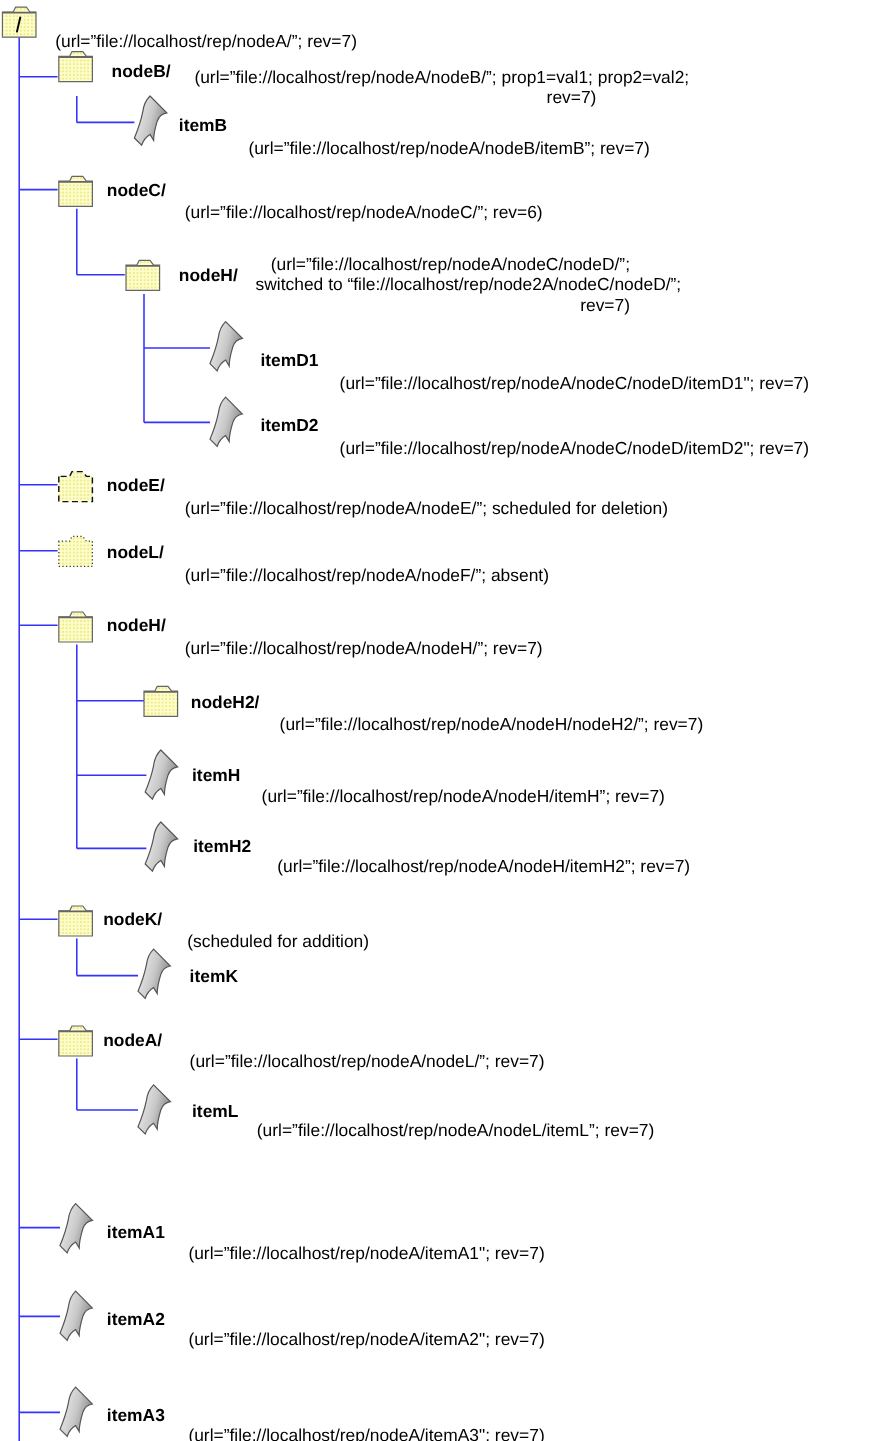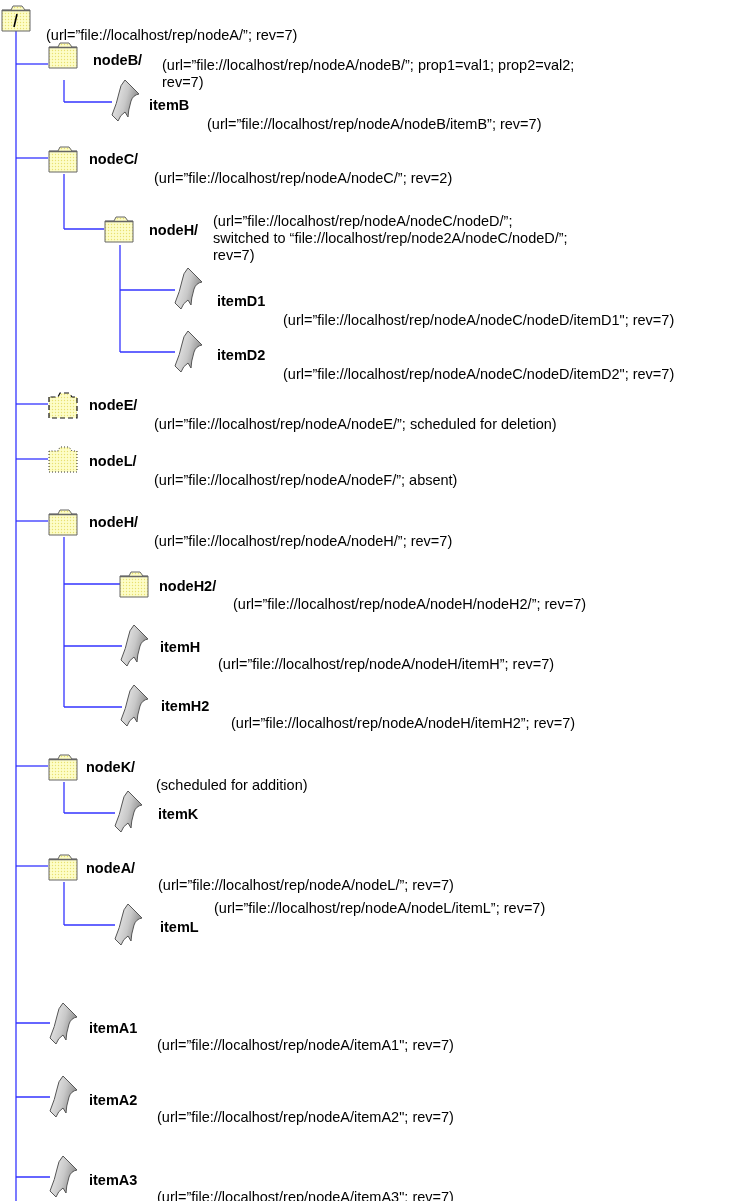--- a/index.html
+++ b/index.html
@@ -1,21 +1,21 @@
 <!DOCTYPE html>
 <html><head>
 <meta charset="utf-8">
 <style>
   html, body { margin:0; padding:0; background:#ffffff; }
   body { width:732px; height:1201px; position:relative; overflow:hidden;
          font-family:"Liberation Sans", sans-serif; font-size:14.5px; color:#000; }
   #lines { position:absolute; left:0; top:0; }
   .lbl { position:absolute; white-space:nowrap; line-height:17px;font-weight:bold; }
   .info { position:absolute; white-space:nowrap; line-height:17px;margin-top:19px; }
-  .info.center { text-align:left; }
+  .info.center { text-align:right; }
   .icon { position:absolute; }
 </style>
 </head>
 <body>
 
 <svg id="lines" width="732" height="1201">
   <g stroke="#3333ff" stroke-width="1.3" fill="none">
 
     <line x1="16" y1="30" x2="16" y2="1201"></line>
     <line x1="16" y1="64" x2="48" y2="64"></line>
@@ -81,21 +81,21 @@
   <path d="M14 1 L28 15 Q22 16 20 22 Q17 32 17 38 L14 33 Q9 36 7 42 L1 36 Q6 24 8 14 Q9 6 14 1 Z" fill="url(#itemgrad)" stroke="#555" stroke-width="1"></path>
 </svg>
 <div class="lbl" style="left:149px;top:97px">itemB</div>
 <div class="info" style="left:207px;top:97px">(url=”file://localhost/rep/nodeA/nodeB/itemB”; rev=7)</div>
 
 <svg class="icon" style="left:48px;top:144px" width="31" height="30">
   <path d="M1 7 L1 28 L29 28 L29 7 L24 7 L21 3 L12 3 L10 7 Z" fill="url(#dots)" stroke="#666" stroke-width="1"></path>
   <line x1="1" y1="7.5" x2="29" y2="7.5" stroke="#666" stroke-width="1.5"></line>
 </svg>
 <div class="lbl" style="left:89px;top:151px">nodeC/</div>
-<div class="info" style="left:154px;top:151px">(url=”file://localhost/rep/nodeA/nodeC/”; rev=2)</div>
+<div class="info" style="left:154px;top:151px">(url=”file://localhost/rep/nodeA/nodeC/”; rev=6)</div>
 
 <svg class="icon" style="left:104px;top:214px" width="31" height="30">
   <path d="M1 7 L1 28 L29 28 L29 7 L24 7 L21 3 L12 3 L10 7 Z" fill="url(#dots)" stroke="#666" stroke-width="1"></path>
   <line x1="1" y1="7.5" x2="29" y2="7.5" stroke="#666" stroke-width="1.5"></line>
 </svg>
 <div class="lbl" style="left:149px;top:222px">nodeH/</div>
 <div class="info center" style="left:213px;top:194px;width:312px">
   <div>(url=”file://localhost/rep/nodeA/nodeC/nodeD/”;</div>
   <div>switched to “file://localhost/rep/node2A/nodeC/nodeD/”;</div>
   <div>rev=7)</div>
@@ -167,21 +167,21 @@
   <path d="M1 7 L1 28 L29 28 L29 7 L24 7 L21 3 L12 3 L10 7 Z" fill="url(#dots)" stroke="#666" stroke-width="1"></path>
   <line x1="1" y1="7.5" x2="29" y2="7.5" stroke="#666" stroke-width="1.5"></line>
 </svg>
 <div class="lbl" style="left:86px;top:860px">nodeA/</div>
 <div class="info" style="left:158px;top:858px">(url=”file://localhost/rep/nodeA/nodeL/”; rev=7)</div>
 
 <svg class="icon" style="left:114px;top:903px" width="30" height="44">
   <path d="M14 1 L28 15 Q22 16 20 22 Q17 32 17 38 L14 33 Q9 36 7 42 L1 36 Q6 24 8 14 Q9 6 14 1 Z" fill="url(#itemgrad)" stroke="#555" stroke-width="1"></path>
 </svg>
 <div class="lbl" style="left:160px;top:919px">itemL</div>
-<div class="info" style="left:214px;top:881px">(url=”file://localhost/rep/nodeA/nodeL/itemL”; rev=7)</div>
+<div class="info" style="left:214px;top:916px">(url=”file://localhost/rep/nodeA/nodeL/itemL”; rev=7)</div>
 
 <svg class="icon" style="left:49px;top:1002px" width="30" height="44">
   <path d="M14 1 L28 15 Q22 16 20 22 Q17 32 17 38 L14 33 Q9 36 7 42 L1 36 Q6 24 8 14 Q9 6 14 1 Z" fill="url(#itemgrad)" stroke="#555" stroke-width="1"></path>
 </svg>
 <div class="lbl" style="left:89px;top:1020px">itemA1</div>
 <div class="info" style="left:157px;top:1018px">(url=”file://localhost/rep/nodeA/itemA1"; rev=7)</div>
 
 <svg class="icon" style="left:49px;top:1075px" width="30" height="44">
   <path d="M14 1 L28 15 Q22 16 20 22 Q17 32 17 38 L14 33 Q9 36 7 42 L1 36 Q6 24 8 14 Q9 6 14 1 Z" fill="url(#itemgrad)" stroke="#555" stroke-width="1"></path>
 </svg>

